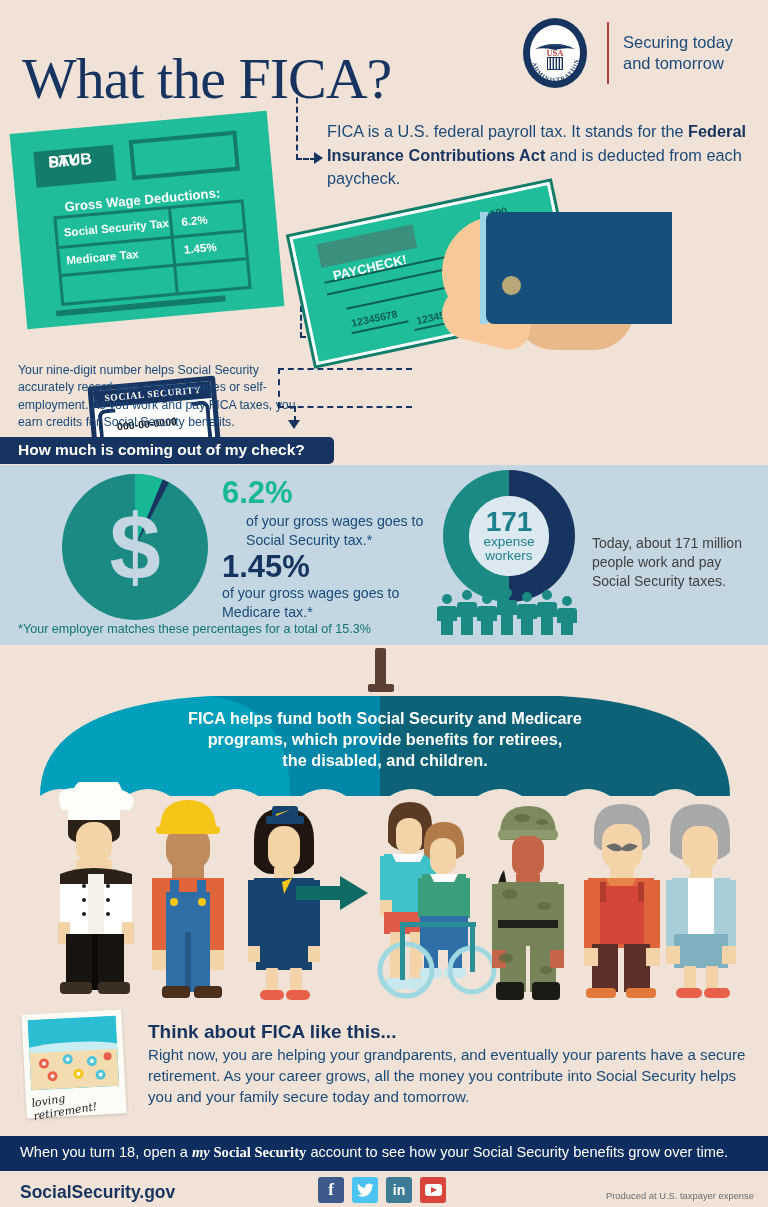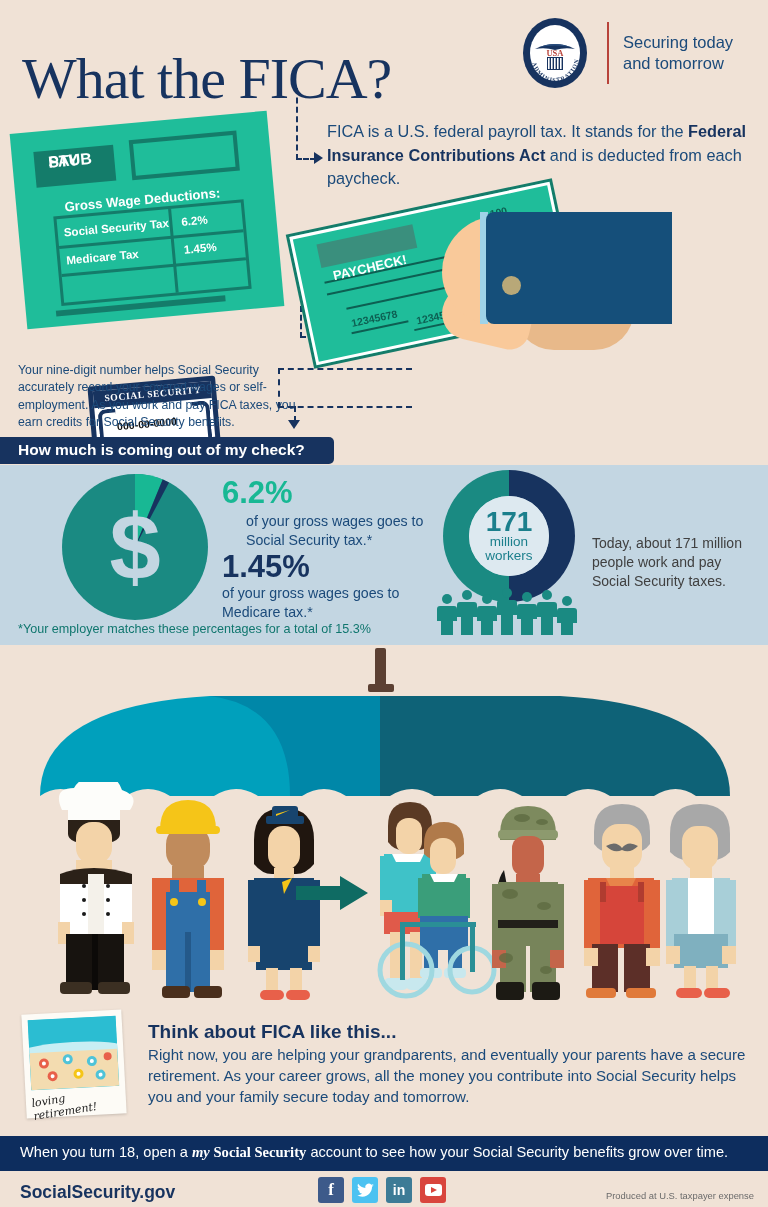--- a/index.html
+++ b/index.html
@@ -294,21 +294,21 @@
 
 <div class="abs" id="donut">
   <svg width="132" height="132" viewBox="0 0 132 132">
     <path d="M66 0 A66 66 0 0 1 66 132 L66 132 A66 66 0 0 1 66 0 Z" fill="none"></path>
     <path d="M66 0 A66 66 0 0 1 66 132 Z" fill="#17335f"></path>
     <path d="M66 132 A66 66 0 0 1 66 0 Z" fill="#1a8a82"></path>
     <circle cx="66" cy="66" r="40" fill="#c3d6e2"></circle>
   </svg>
   <div class="hole">
     <div class="big">171</div>
-    <div class="small">million</div>
+    <div class="small">expense</div>
     <div class="small">workers</div>
   </div>
 </div>
 
 <div class="abs" id="people-row">
   <svg width="146" height="48" viewBox="0 0 146 48">
     <g fill="#1a8a82">
       <g transform="translate(2,6)">
           <circle cx="8" cy="5" r="5"></circle>
           <path d="M1 12 h14 a3 3 0 0 1 3 3 v12 h-4 v14 h-12 v-14 h-4 v-12 a3 3 0 0 1 3 -3Z"></path>
@@ -344,20 +344,25 @@
 
 <div class="abs" id="umbrella">
   <div id="umbrella-handle"></div>
   <div id="umbrella-tip"></div>
   <svg width="690" height="150" viewBox="0 0 690 150" style="position:absolute;left:0;top:40px;">
     <path d="M0 108 Q0 18 170 8 L340 8 L340 108 Z" fill="#00a0bc"></path>
     <path d="M170 8 Q250 18 250 108 L440 108 Q440 18 520 8 Z" fill="#0087a8"></path>
     <path d="M340 8 L520 8 Q690 18 690 108 L340 108 Z" fill="#0e6277"></path>
     <path d="M0 108 q20 -14 42 0 q22 14 44 0 q22 -14 44 0 q22 14 44 0 q22 -14 44 0 q22 14 44 0 q22 -14 44 0 q22 14 44 0 q22 -14 44 0 q22 14 44 0 q22 -14 44 0 q22 14 44 0 q22 -14 44 0 q22 14 44 0 q22 -14 42 0 L690 108 Z" fill="#f0e2d6"></path>
   </svg>
+  <div id="umbrella-text">
+    <div>FICA helps fund both Social Security and Medicare</div>
+    <div>programs, which provide benefits for retirees,</div>
+    <div>the disabled, and children.</div>
+  </div>
 </div>
 
 <div class="abs" id="people-scene">
   <svg width="768" height="230" viewBox="0 0 768 230">
 
     <g>
       <path d="M62 28 q-10 -22 12 -22 q8 -14 24 -8 q18 -8 24 10 q18 6 8 20 Z" fill="#fdfdfa"></path>
       <rect x="68" y="26" width="52" height="14" fill="#fdfdfa"></rect>
       <path d="M68 38 h52 v14 q0 10 -26 10 q-26 0 -26 -10Z" fill="#2b2118"></path>
       <rect x="76" y="40" width="36" height="42" rx="16" fill="#f3d3a8"></rect>

